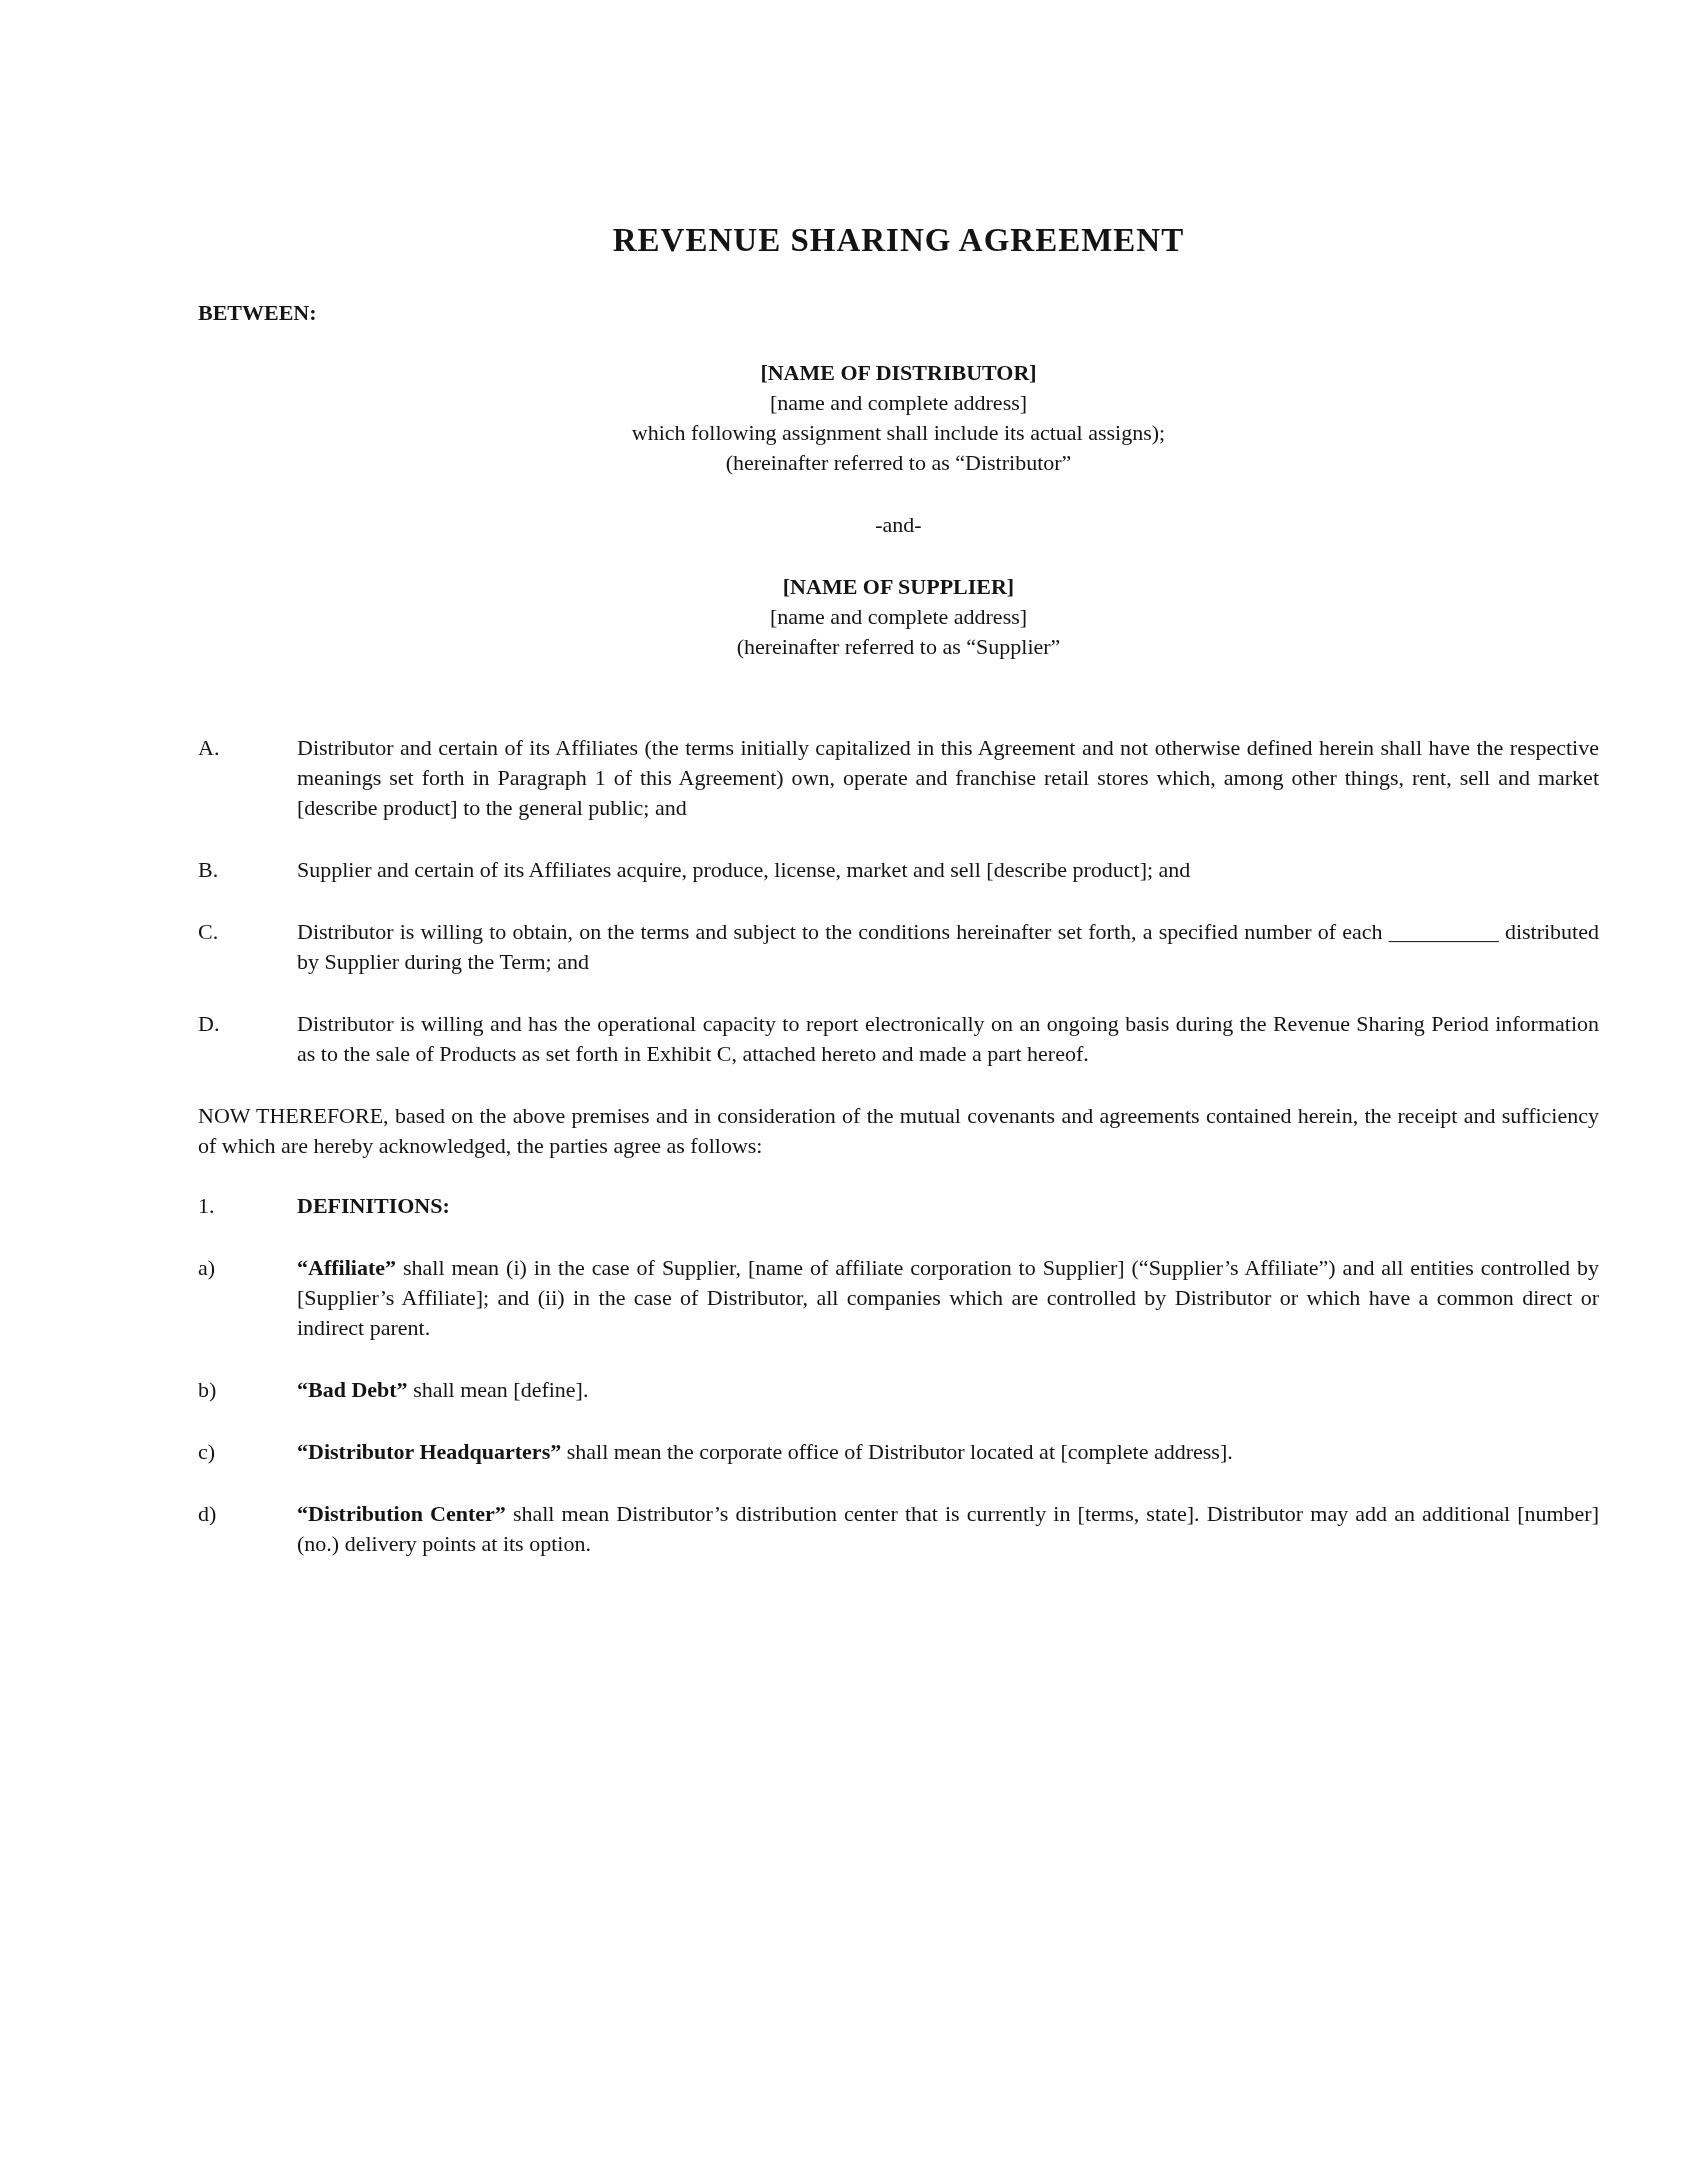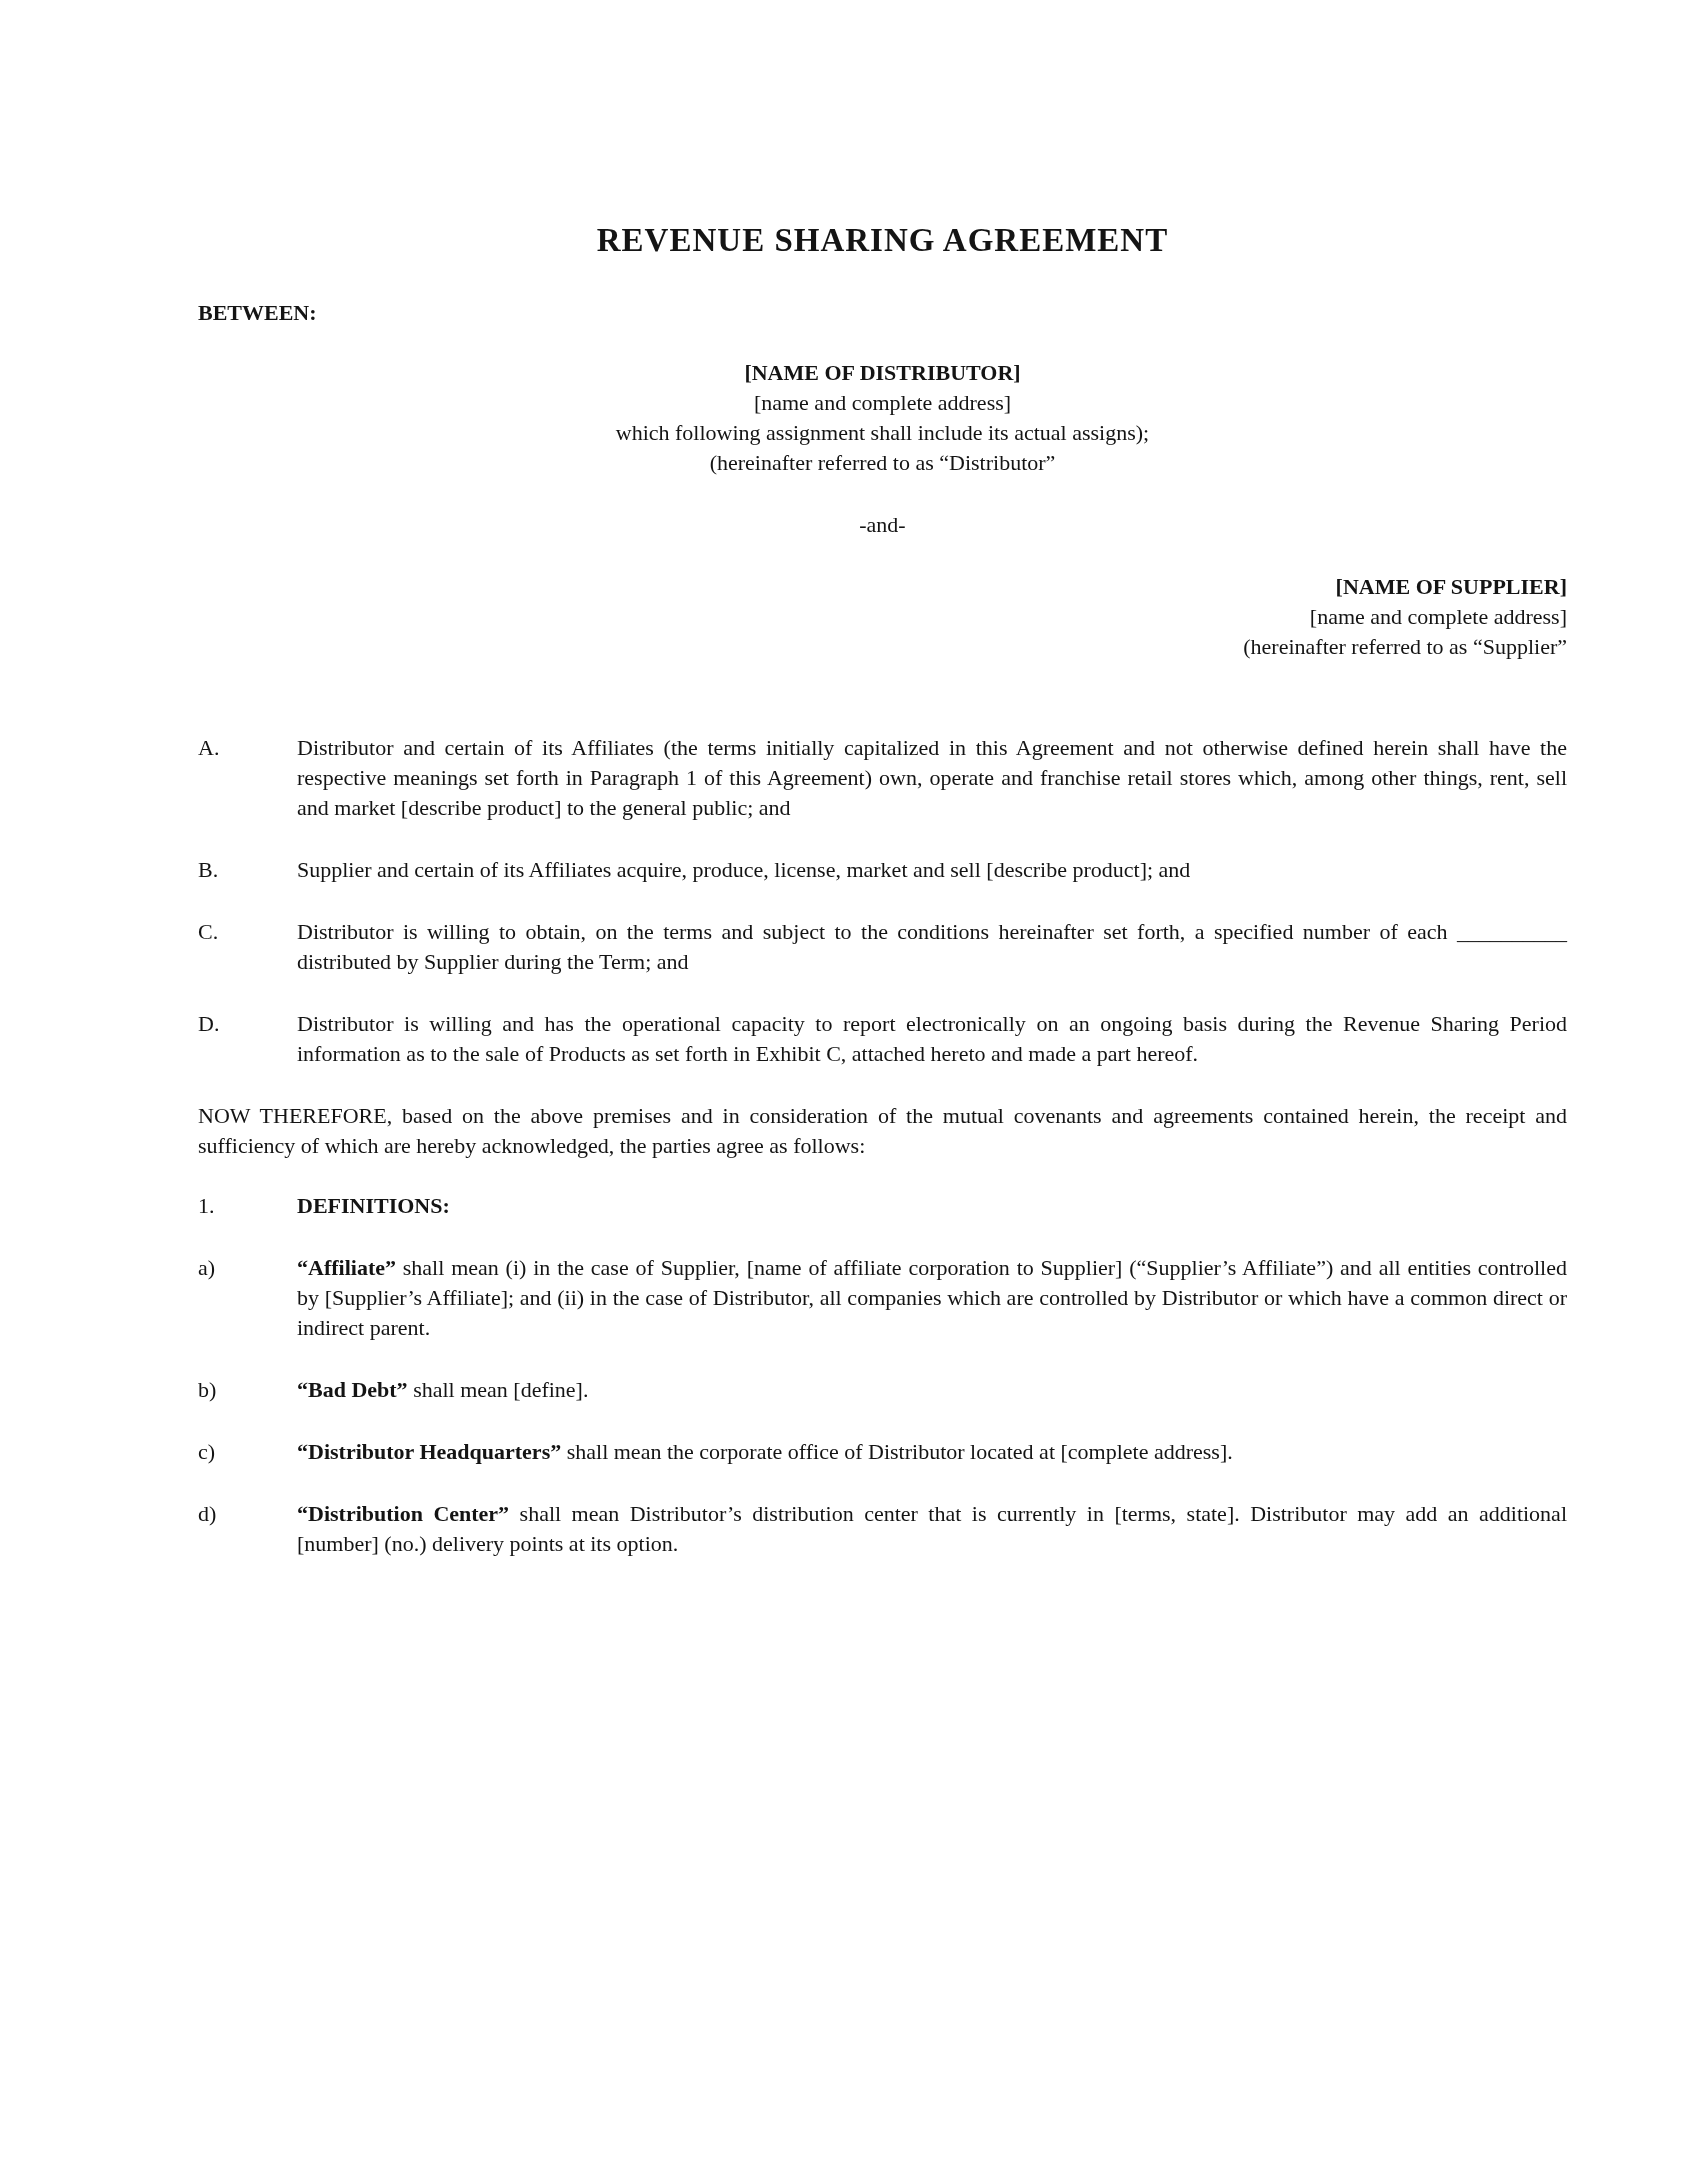--- a/index.html
+++ b/index.html
@@ -3,21 +3,21 @@
 <meta charset="utf-8">
 <style>
   html, body { margin: 0; padding: 0; background: #ffffff; }
   .page {
     position: relative;
     width: 1683px;
     height: 2178px;
     margin: 0 auto;
     background: #ffffff;
     box-sizing: border-box;
-    padding: 220px 116px 0 198px;
+    padding: 220px 84px 0 198px;
     font-family: "Liberation Serif", "DejaVu Serif", serif;
     font-size: 22px;
     line-height: 30px;
     color: #141414;
     border-radius: 23px;
   }
   .doc-title {
     text-align: center;
     font-size: 33px;
     line-height: 40px;
@@ -35,21 +35,21 @@
   }
   .center-block {
     text-align: center;
     margin: 0 0 32px 0;
   }
   .center-block .party-name { font-weight: bold; }
   .and-sep {
     text-align: center;
     margin: 0 0 32px 0;
   }
-  .gap-before-whereas { margin-bottom: 71px; text-align: right; }
+  .gap-before-whereas { margin-bottom: 71px; }
   .hang {
     display: flex;
     margin: 0 0 32px 0;
   }
   .hang .marker { flex: 0 0 99px; }
   .hang .hbody { flex: 1; text-align: justify; }
   .hang .heading { font-weight: bold; }
   .term { font-weight: bold; }
   .now-para { margin-bottom: 30px; }
 </style>

